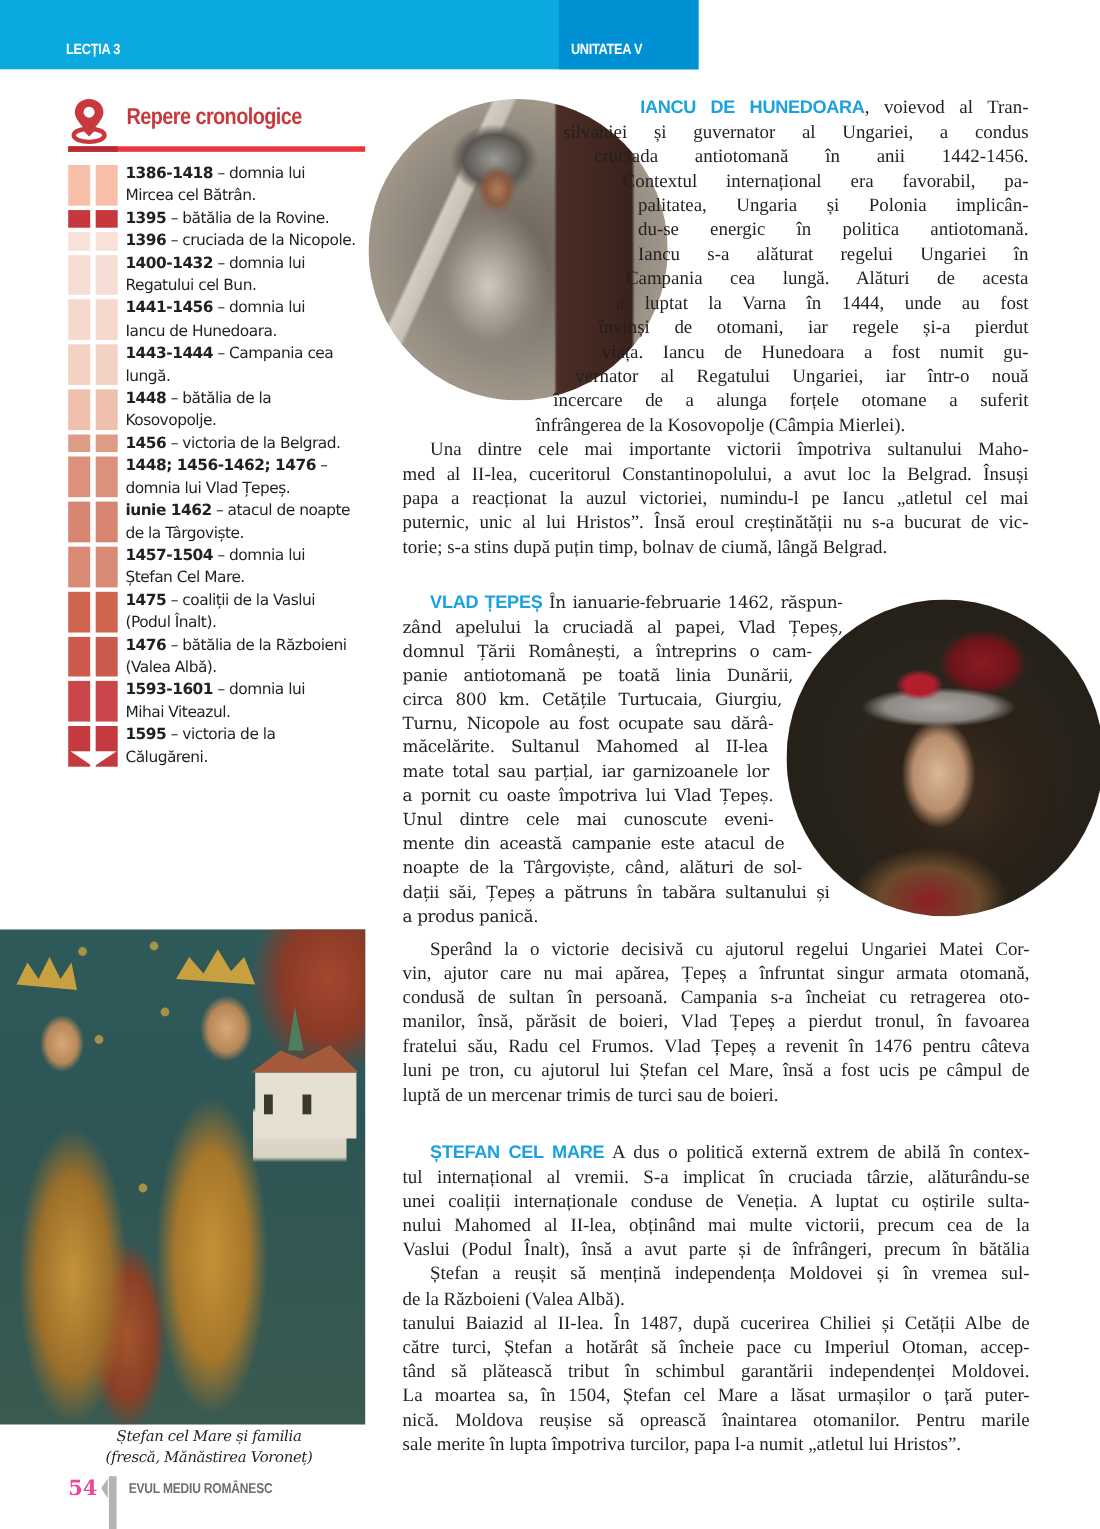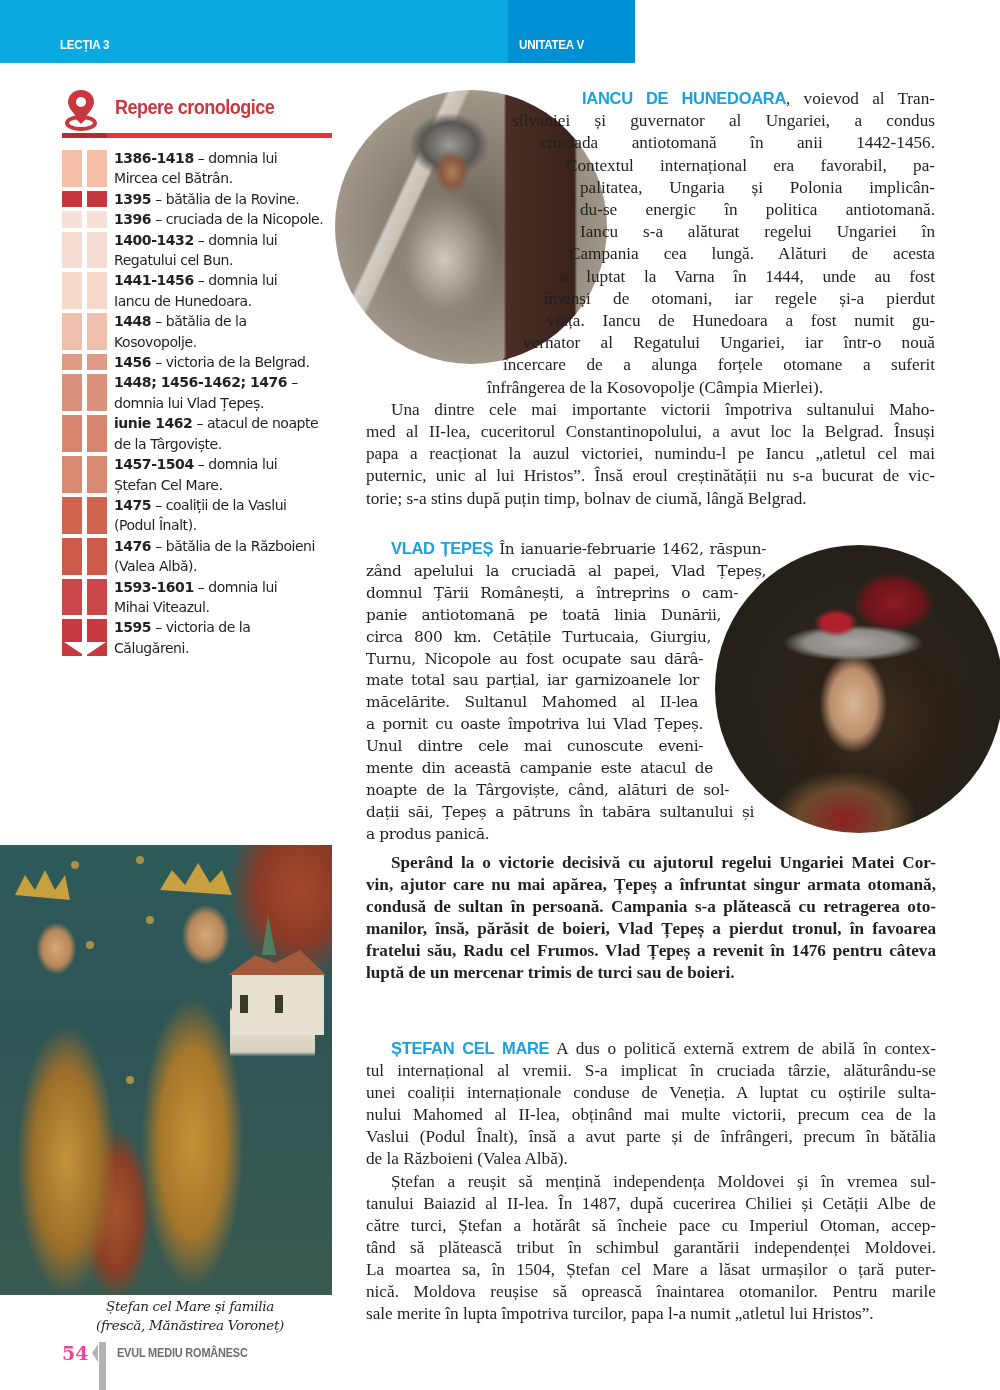--- a/index.html
+++ b/index.html
@@ -142,20 +142,24 @@
       </div>
       <div class="tl-text">
         <div><b>1441-1456</b><span> – domnia lui</span></div>
         <div><span>Iancu de Hunedoara.</span></div>
       </div>
     </div>
     <div class="tl-item">
       <div class="tl-blocks">
         <div class="tl-block a" style="height: 36.8px; background: rgb(243, 210, 196);"></div>
         <div class="tl-block b" style="height: 36.8px; background: rgb(243, 210, 196);"></div>
+      </div>
+      <div class="tl-text">
+        <div><b>1443-1444</b><span> – Campania cea</span></div>
+        <div><span>lungă.</span></div>
       </div>
     </div>
     <div class="tl-item">
       <div class="tl-blocks">
         <div class="tl-block a" style="height: 36.8px; background: rgb(239, 192, 174);"></div>
         <div class="tl-block b" style="height: 36.8px; background: rgb(239, 192, 174);"></div>
       </div>
       <div class="tl-text">
         <div><b>1448</b><span> – bătălia de la</span></div>
         <div><span>Kosovopolje.</span></div>
@@ -272,50 +276,51 @@
 <div class="portrait vlad"></div>
 
 <div class="txt vlad-txt" style="left:366px;top:538px;width:400px;line-height:21.9px;">
   <div id="vlad-lines">
       <span class="line" style="margin-left: 0px; width: 400px; text-indent: 25px;"><span class="hl">VLAD ȚEPEȘ</span><span> În ianuarie-februarie 1462, răspun-</span></span>
       <span class="line" style="margin-left: 0px; width: 400px;"><span>zând apelului la cruciadă al papei, Vlad Țepeș,</span></span>
       <span class="line" style="margin-left: 0px; width: 372px;"><span>domnul Țării Românești, a întreprins o cam-</span></span>
       <span class="line" style="margin-left: 0px; width: 355px;"><span>panie antiotomană pe toată linia Dunării,</span></span>
       <span class="line" style="margin-left: 0px; width: 345px;"><span>circa 800 km. Cetățile Turtucaia, Giurgiu,</span></span>
       <span class="line" style="margin-left: 0px; width: 337px;"><span>Turnu, Nicopole au fost ocupate sau dărâ-</span></span>
+      <span class="line" style="margin-left: 0px; width: 332px;"><span>măcelărite. Sultanul Mahomed al II-lea</span></span>
       <span class="line" style="margin-left: 0px; width: 333px;"><span>mate total sau parțial, iar garnizoanele lor</span></span>
-      <span class="line" style="margin-left: 0px; width: 332px;"><span>măcelărite. Sultanul Mahomed al II-lea</span></span>
       <span class="line" style="margin-left: 0px; width: 337px;"><span>a pornit cu oaste împotriva lui Vlad Țepeș.</span></span>
       <span class="line" style="margin-left: 0px; width: 337px;"><span>Unul dintre cele mai cunoscute eveni-</span></span>
       <span class="line" style="margin-left: 0px; width: 347px;"><span>mente din această campanie este atacul de</span></span>
       <span class="line" style="margin-left: 0px; width: 363px;"><span>noapte de la Târgoviște, când, alături de sol-</span></span>
       <span class="line" style="margin-left: 0px; width: 388px;"><span>dații săi, Țepeș a pătruns în tabăra sultanului și</span></span>
       <span class="line last" style="margin-left: 0px; width: 388px;"><span>a produs panică.</span></span>
     </div>
 </div>
-<div class="txt" style="left:366px;top:852px;width:570px;font-weight:bold;">
+<div class="txt" style="left:366px;top:852px;width:570px;">
   <div id="vlad-para2">
       <span class="line" style="text-indent: 25px;"><span>Sperând la o victorie decisivă cu ajutorul regelui Ungariei Matei Cor-</span></span>
       <span class="line"><span>vin, ajutor care nu mai apărea, Țepeș a înfruntat singur armata otomană,</span></span>
-      <span class="line"><span>condusă de sultan în persoană. Campania s-a plătească cu retragerea oto-</span></span>
+      <span class="line"><span>condusă de sultan în persoană. Campania s-a încheiat cu retragerea oto-</span></span>
       <span class="line"><span>manilor, însă, părăsit de boieri, Vlad Țepeș a pierdut tronul, în favoarea</span></span>
       <span class="line"><span>fratelui său, Radu cel Frumos. Vlad Țepeș a revenit în 1476 pentru câteva</span></span>
+      <span class="line"><span>luni pe tron, cu ajutorul lui Ștefan cel Mare, însă a fost ucis pe câmpul de</span></span>
       <span class="line last"><span>luptă de un mercenar trimis de turci sau de boieri.</span></span>
     </div>
 </div>
 
 <div class="txt" style="left:366px;top:1037px;width:570px;">
   <div id="stefan-lines">
       <span class="line" style="text-indent: 25px;"><span class="hl">ȘTEFAN CEL MARE</span><span> A dus o politică externă extrem de abilă în contex-</span></span>
       <span class="line"><span>tul internațional al vremii. S-a implicat în cruciada târzie, alăturându-se</span></span>
       <span class="line"><span>unei coaliții internaționale conduse de Veneția. A luptat cu oștirile sulta-</span></span>
       <span class="line"><span>nului Mahomed al II-lea, obținând mai multe victorii, precum cea de la</span></span>
       <span class="line"><span>Vaslui (Podul Înalt), însă a avut parte și de înfrângeri, precum în bătălia</span></span>
+      <span class="line" style="text-indent: 25px;"><span>Ștefan a reușit să mențină independența Moldovei și în vremea sul-</span></span>
       <span class="line last"><span>de la Războieni (Valea Albă).</span></span>
-      <span class="line" style="text-indent: 25px;"><span>Ștefan a reușit să mențină independența Moldovei și în vremea sul-</span></span>
       <span class="line"><span>tanului Baiazid al II-lea. În 1487, după cucerirea Chiliei și Cetății Albe de</span></span>
       <span class="line"><span>către turci, Ștefan a hotărât să încheie pace cu Imperiul Otoman, accep-</span></span>
       <span class="line"><span>tând să plătească tribut în schimbul garantării independenței Moldovei.</span></span>
       <span class="line"><span>La moartea sa, în 1504, Ștefan cel Mare a lăsat urmașilor o țară puter-</span></span>
       <span class="line"><span>nică. Moldova reușise să oprească înaintarea otomanilor. Pentru marile</span></span>
       <span class="line last"><span>sale merite în lupta împotriva turcilor, papa l-a numit „atletul lui Hristos”.</span></span>
     </div>
 </div>
 
 <div class="fresco">

